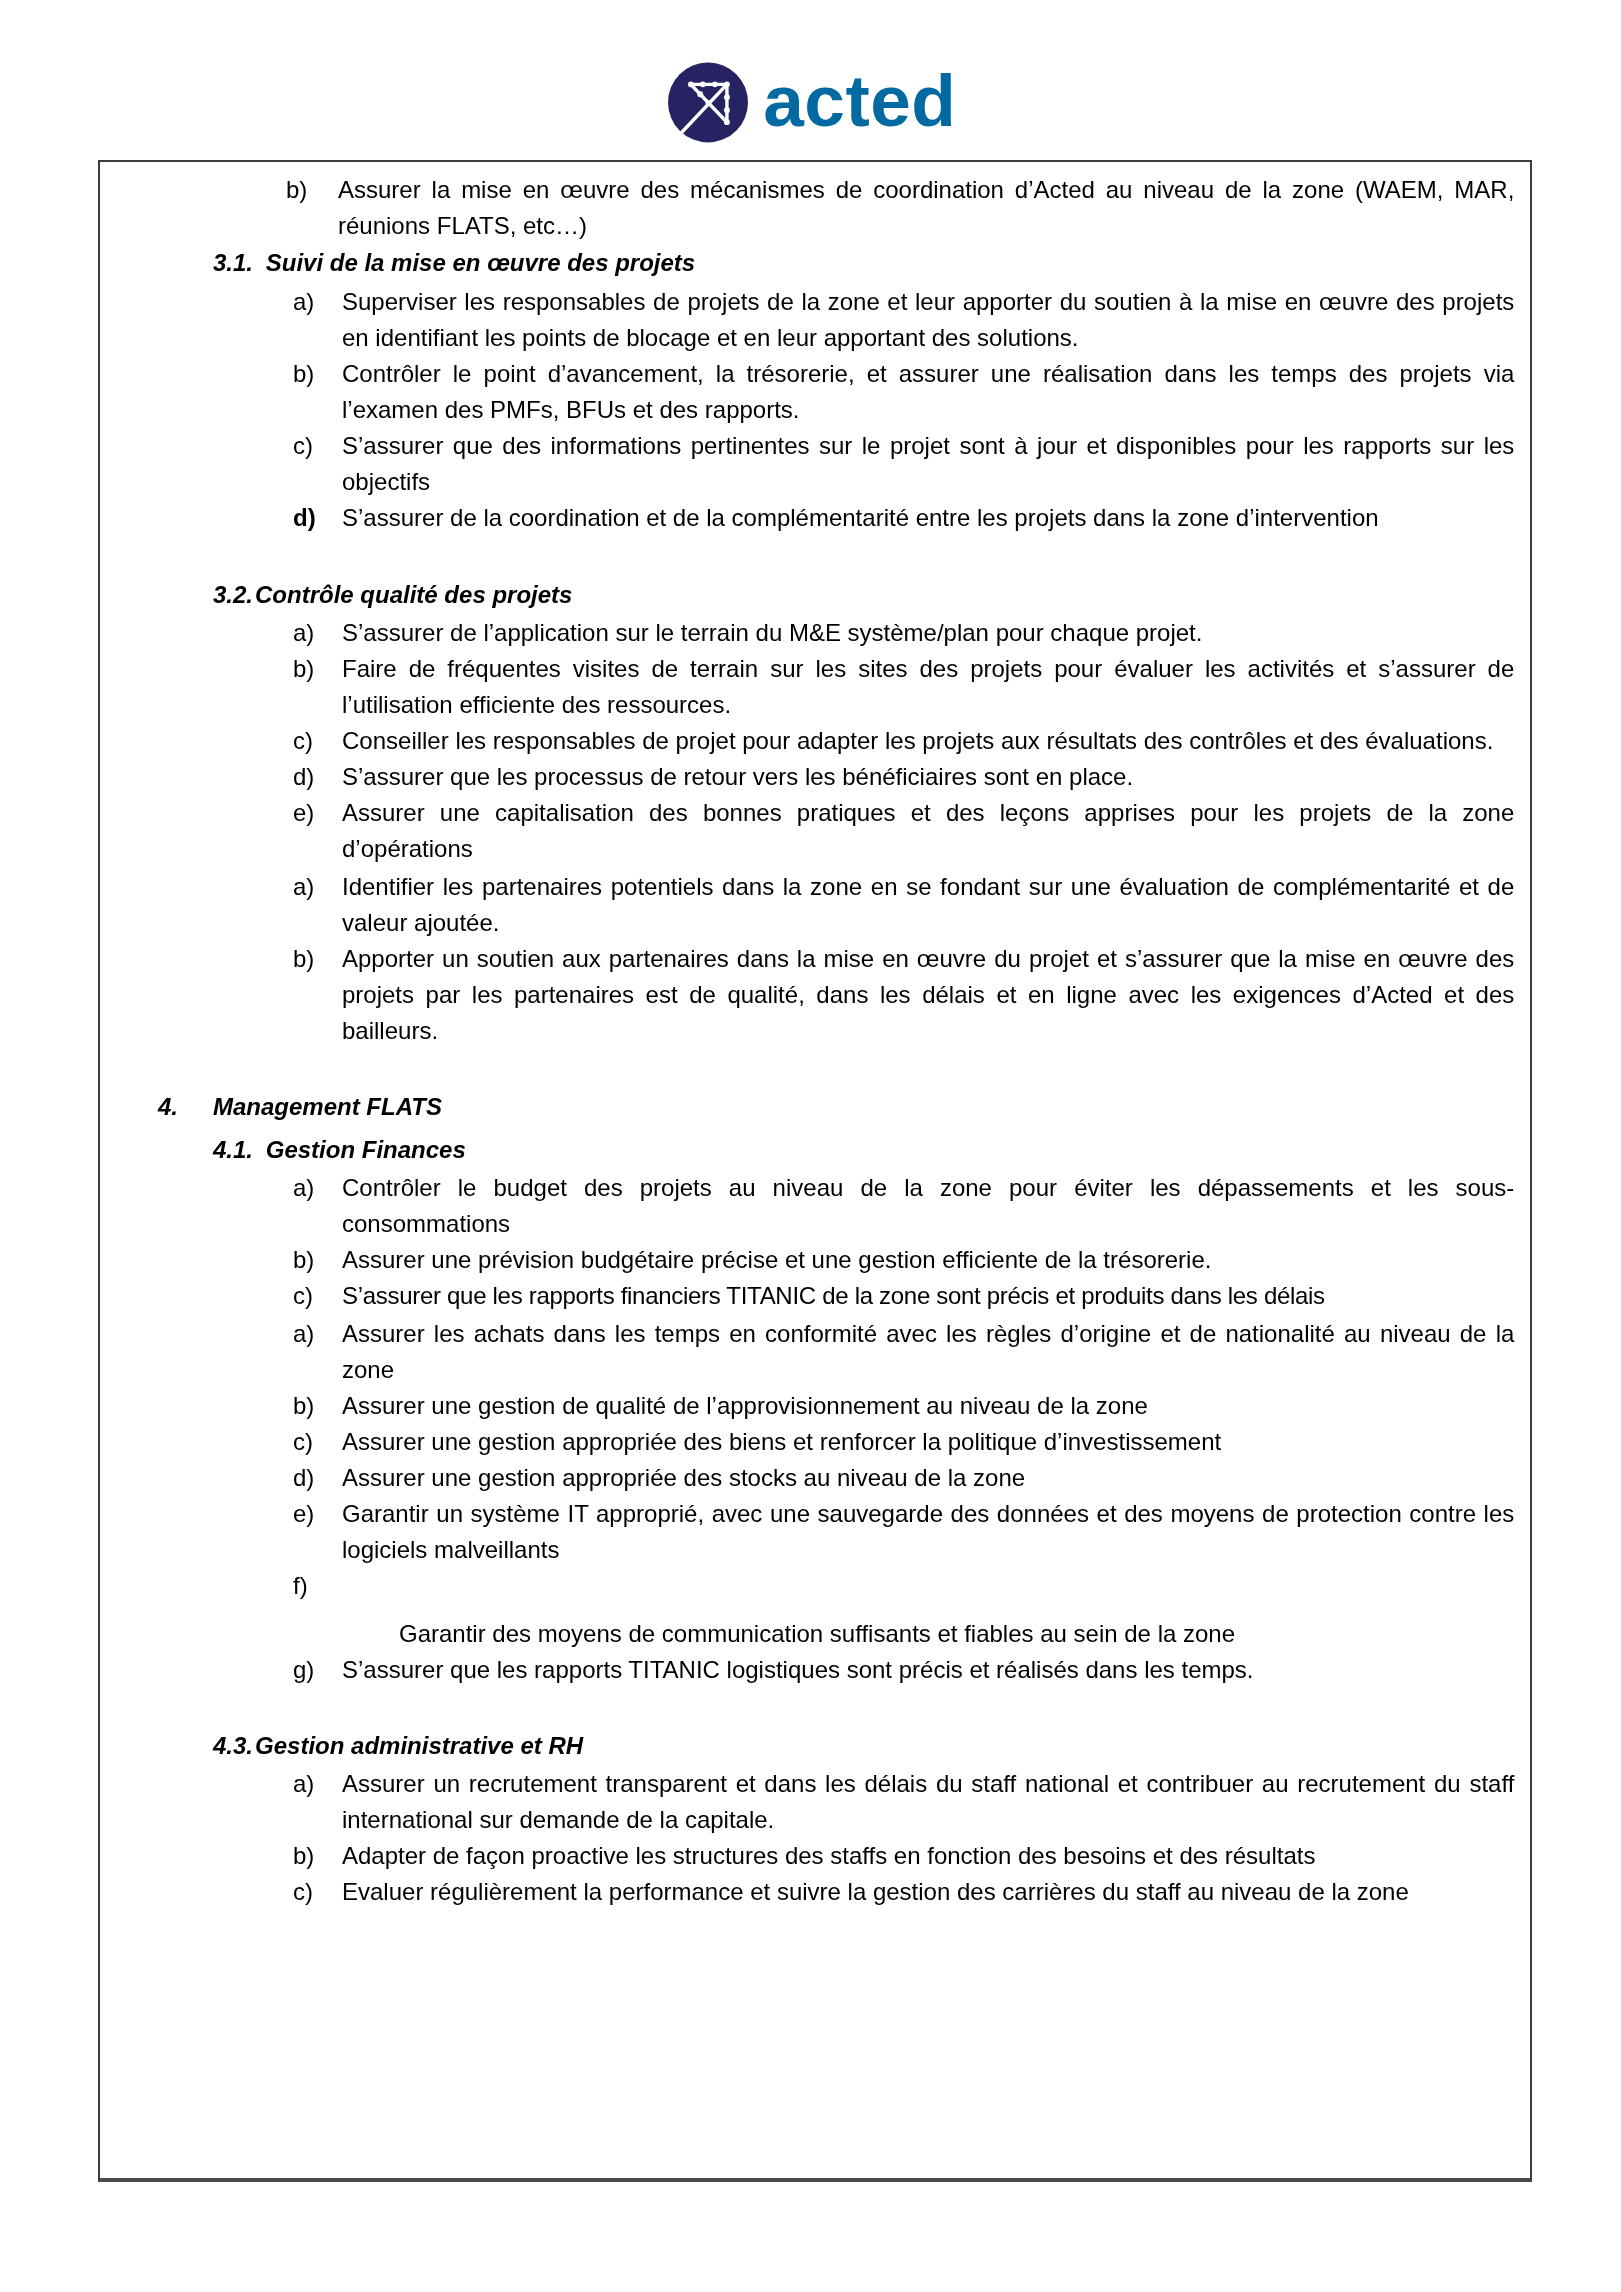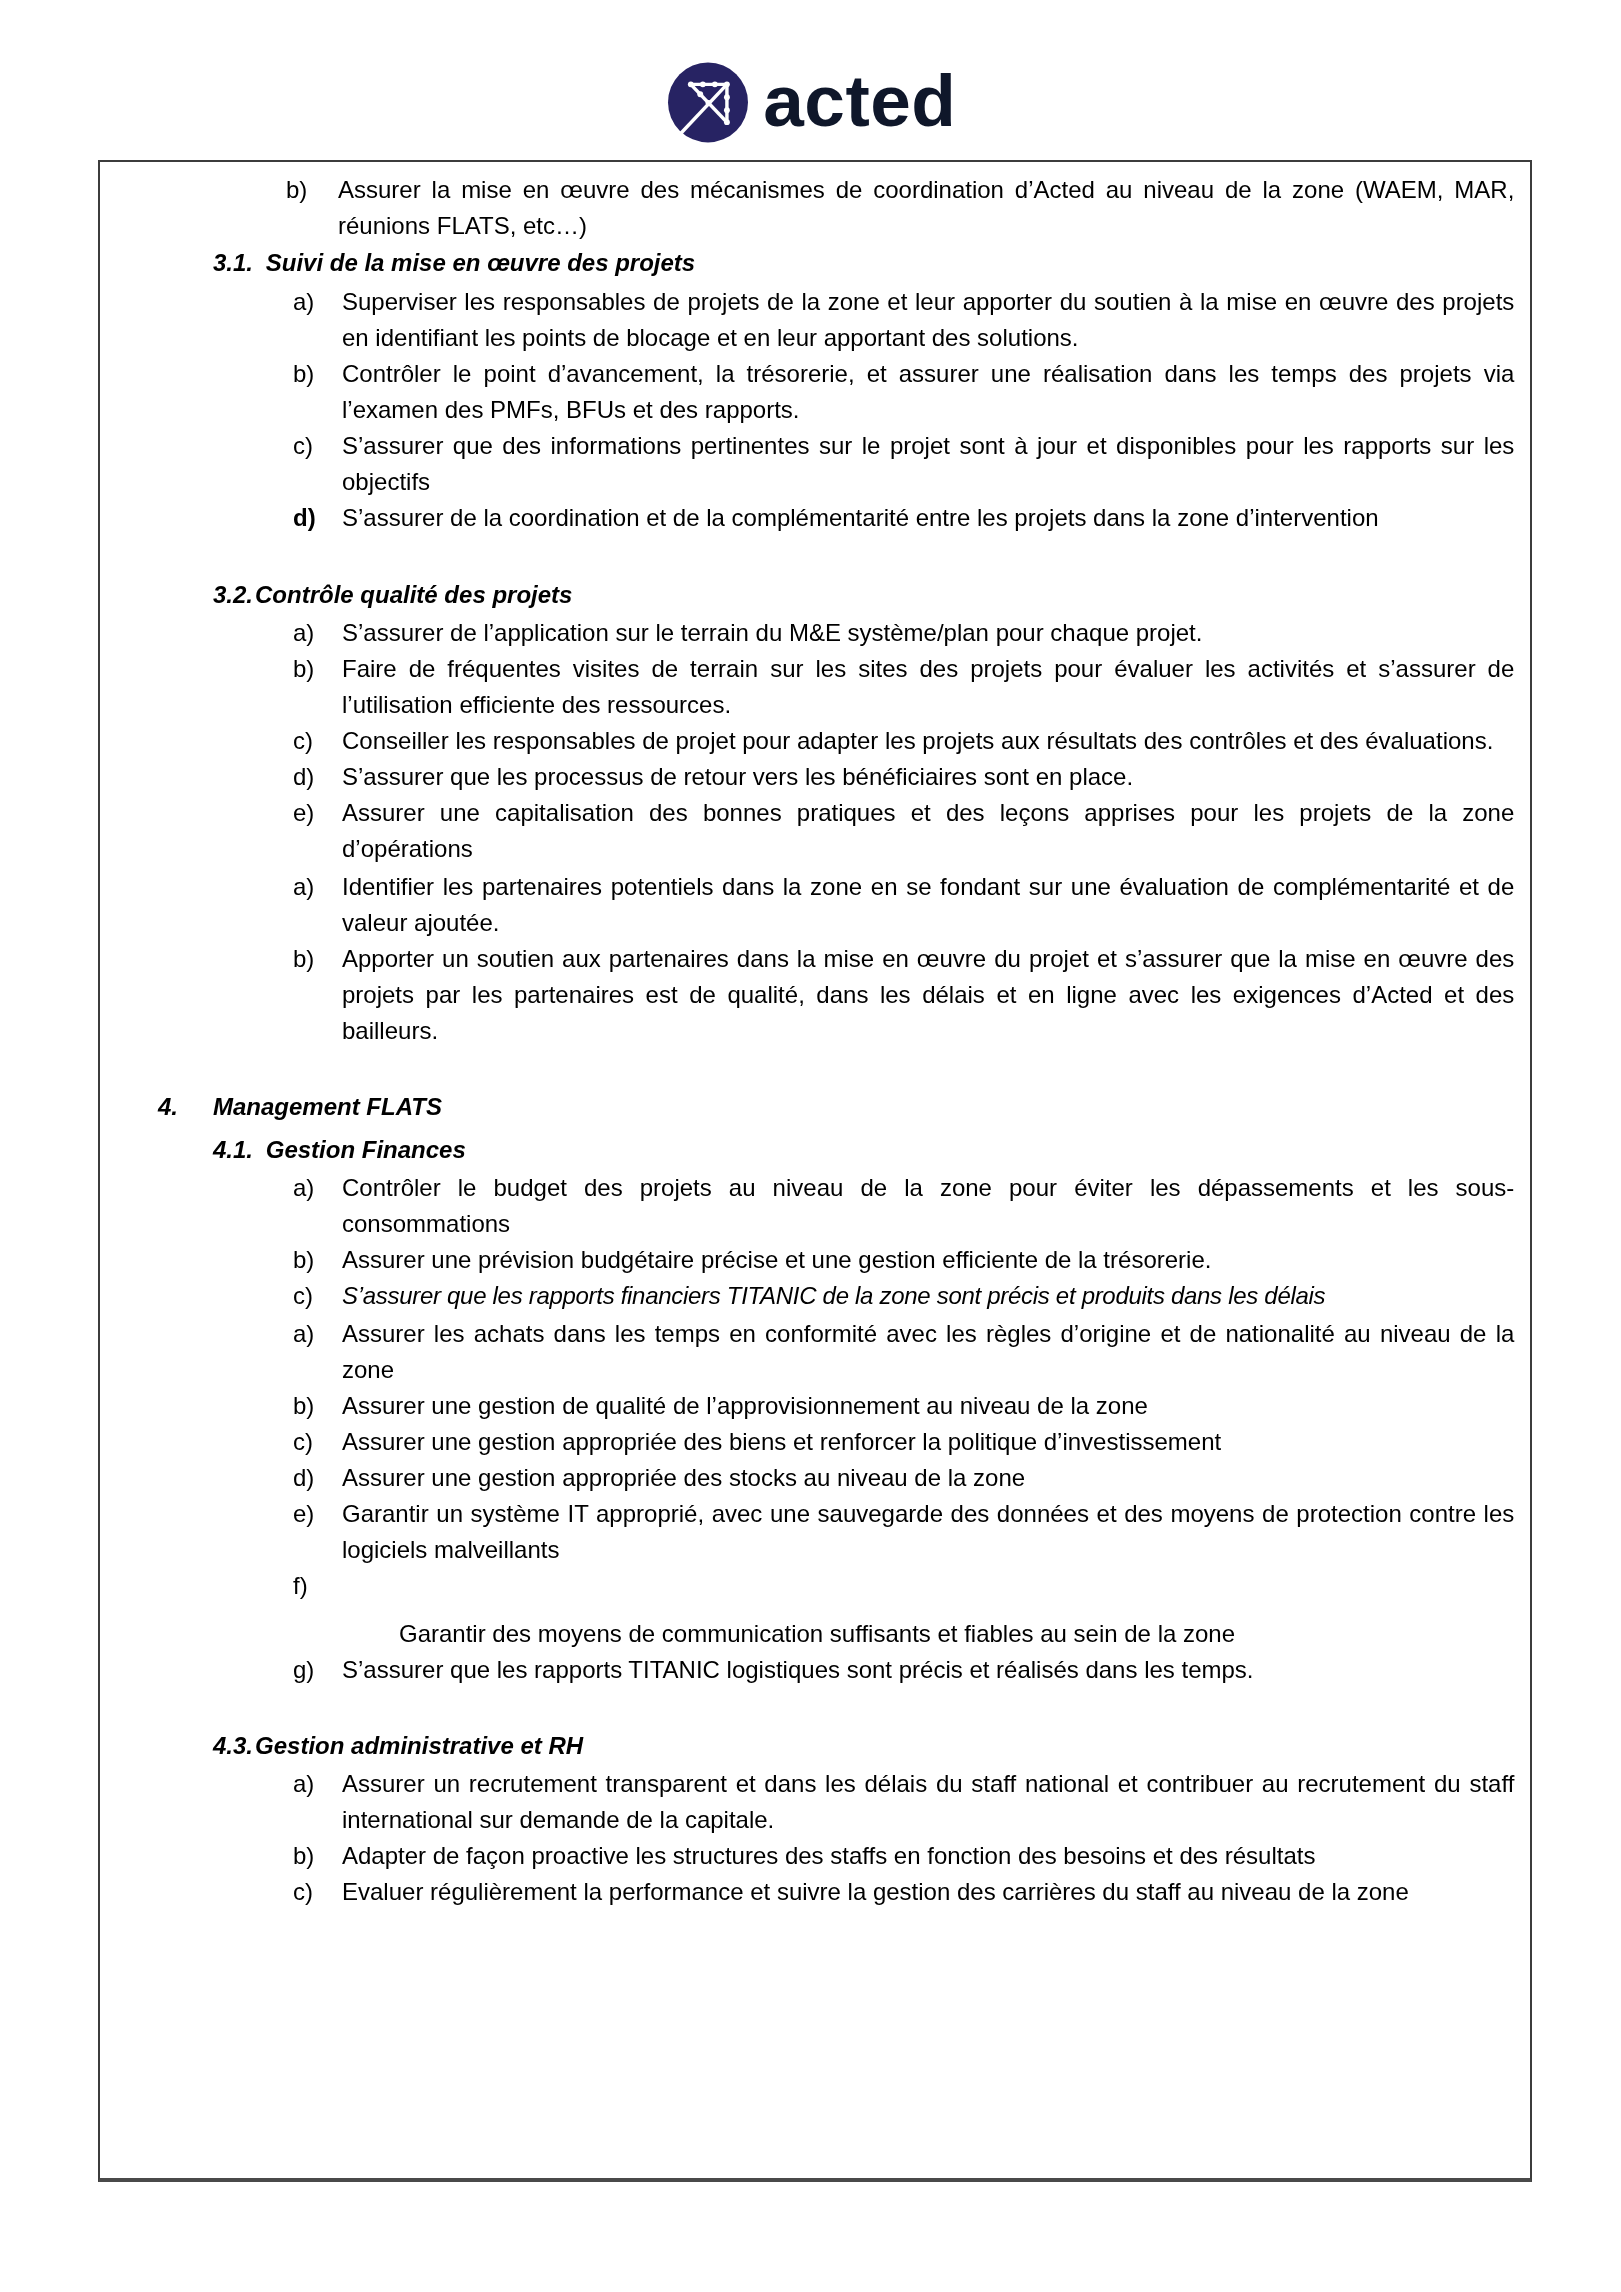--- a/index.html
+++ b/index.html
@@ -18,21 +18,21 @@
            box-sizing:border-box;background:#ffffff;
            border:2px solid #3c3c3c;border-bottom:4.9px solid #4a4a4a;
            padding:9.8px 15.7px 0 0;
            font-size:24px;line-height:36px;}
 
   
   .item{display:flex;margin-left:193px;}
   .item .lbl{flex:0 0 49px;}
   .item .txt{flex:1 1 auto;text-align:justify;}
   .item .lbl.b{font-weight:bold;}
-  .item .txt.tight{letter-spacing:-0.3px;font-style:italic;}
+  .item .txt.tight{letter-spacing:-0.3px;}
   .item .txt.indent-extra{padding-left:57px;margin-top:48px;}
   .intro .item{margin-left:186px;}
   .intro .item .lbl{flex:0 0 52px;}
 
   
   .sec-head{margin-left:58px;font-weight:bold;}
   .sec-head .num{display:inline-block;width:55px;}
   .sec-head.ital{font-style:italic;}
   .sub-head{margin-left:113px;font-weight:bold;font-style:italic;}
   .sub-head .num.sp{margin-right:12.7px;}
@@ -70,21 +70,21 @@
         <circle cx="44" cy="26" r="3.4"></circle>
         <circle cx="58" cy="26" r="3.4"></circle>
         <circle cx="72" cy="26" r="3.4"></circle>
         <circle cx="72" cy="41" r="3.4"></circle>
         <circle cx="72" cy="56" r="3.4"></circle>
         <circle cx="72" cy="70" r="3.4"></circle>
         <circle cx="50.5" cy="47.5" r="3.4"></circle>
         <circle cx="41" cy="37.5" r="3.4"></circle>
       </g>
     </svg>
-    <span class="logo-text" style="color:#0f172a;">acted</span>
+    <span class="logo-text" style="color:#0369a1;">acted</span>
   </div>
 
   <div class="doc-box">
 
     <div class="intro">
       <div class="item">
         <span class="lbl">b)</span>
         <span class="txt">Assurer la mise en œuvre des mécanismes de coordination d’Acted au niveau de la zone (WAEM, MAR, réunions FLATS, etc…)</span>
       </div>
     </div>

